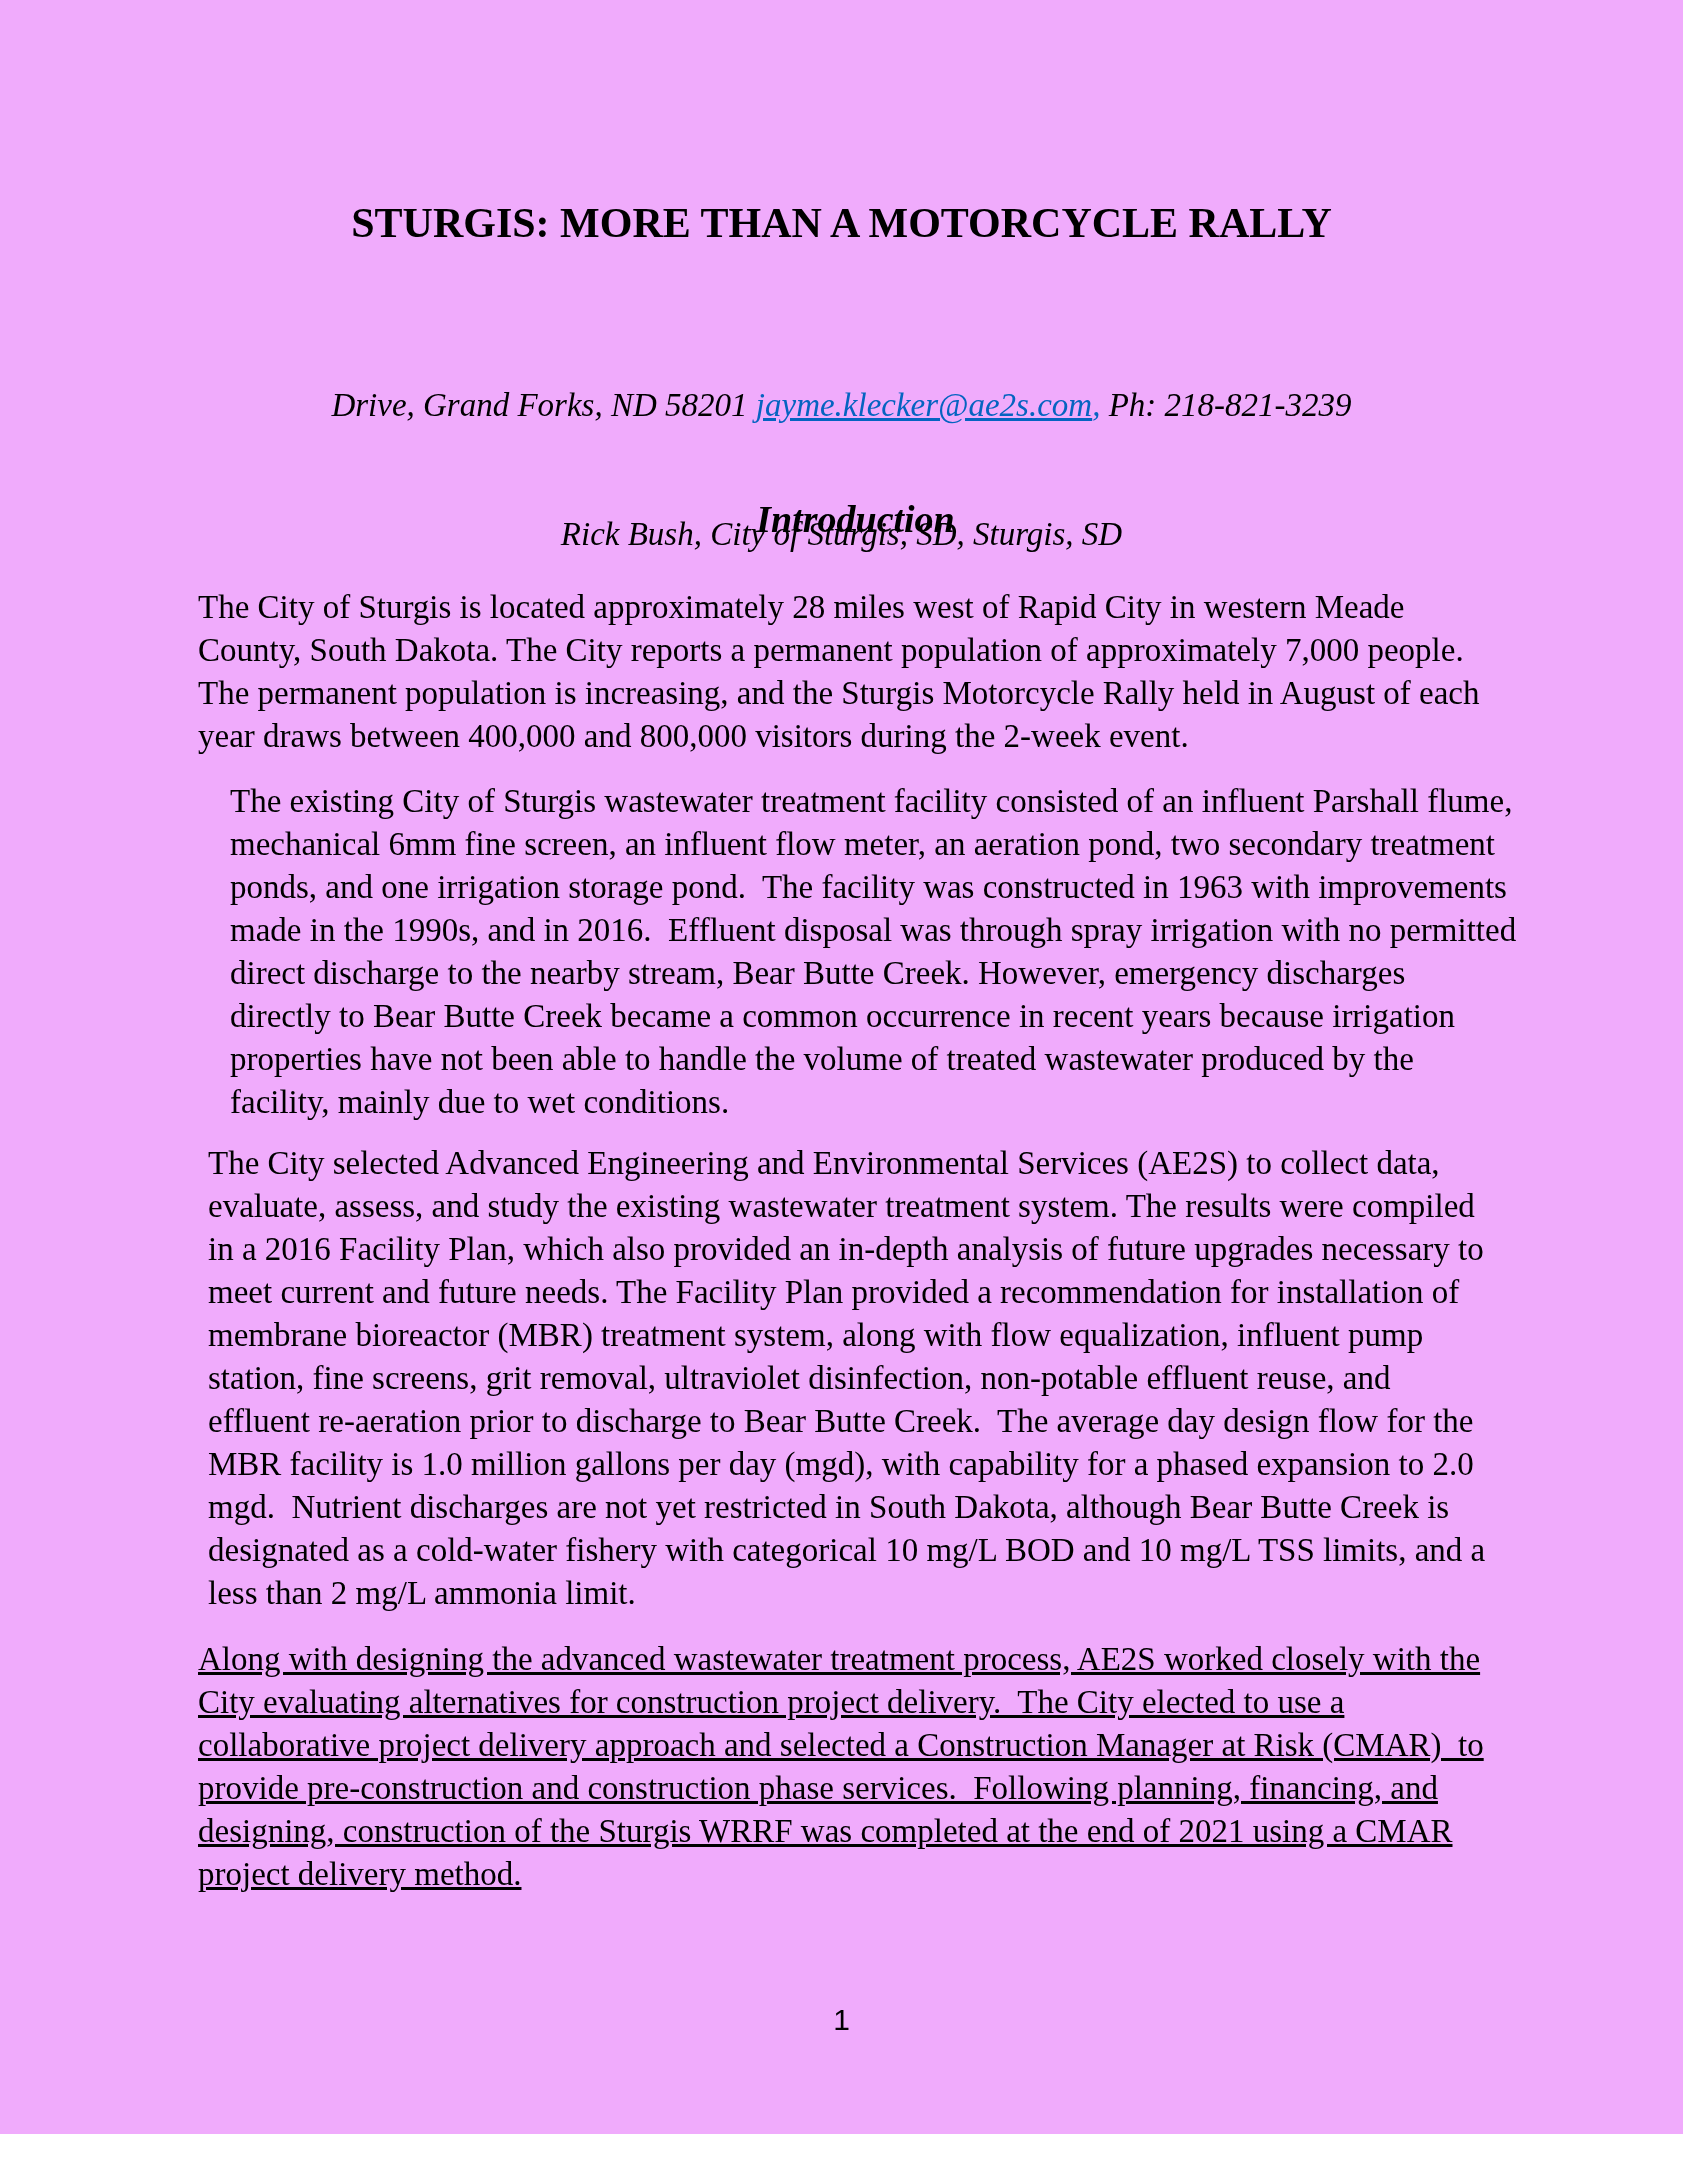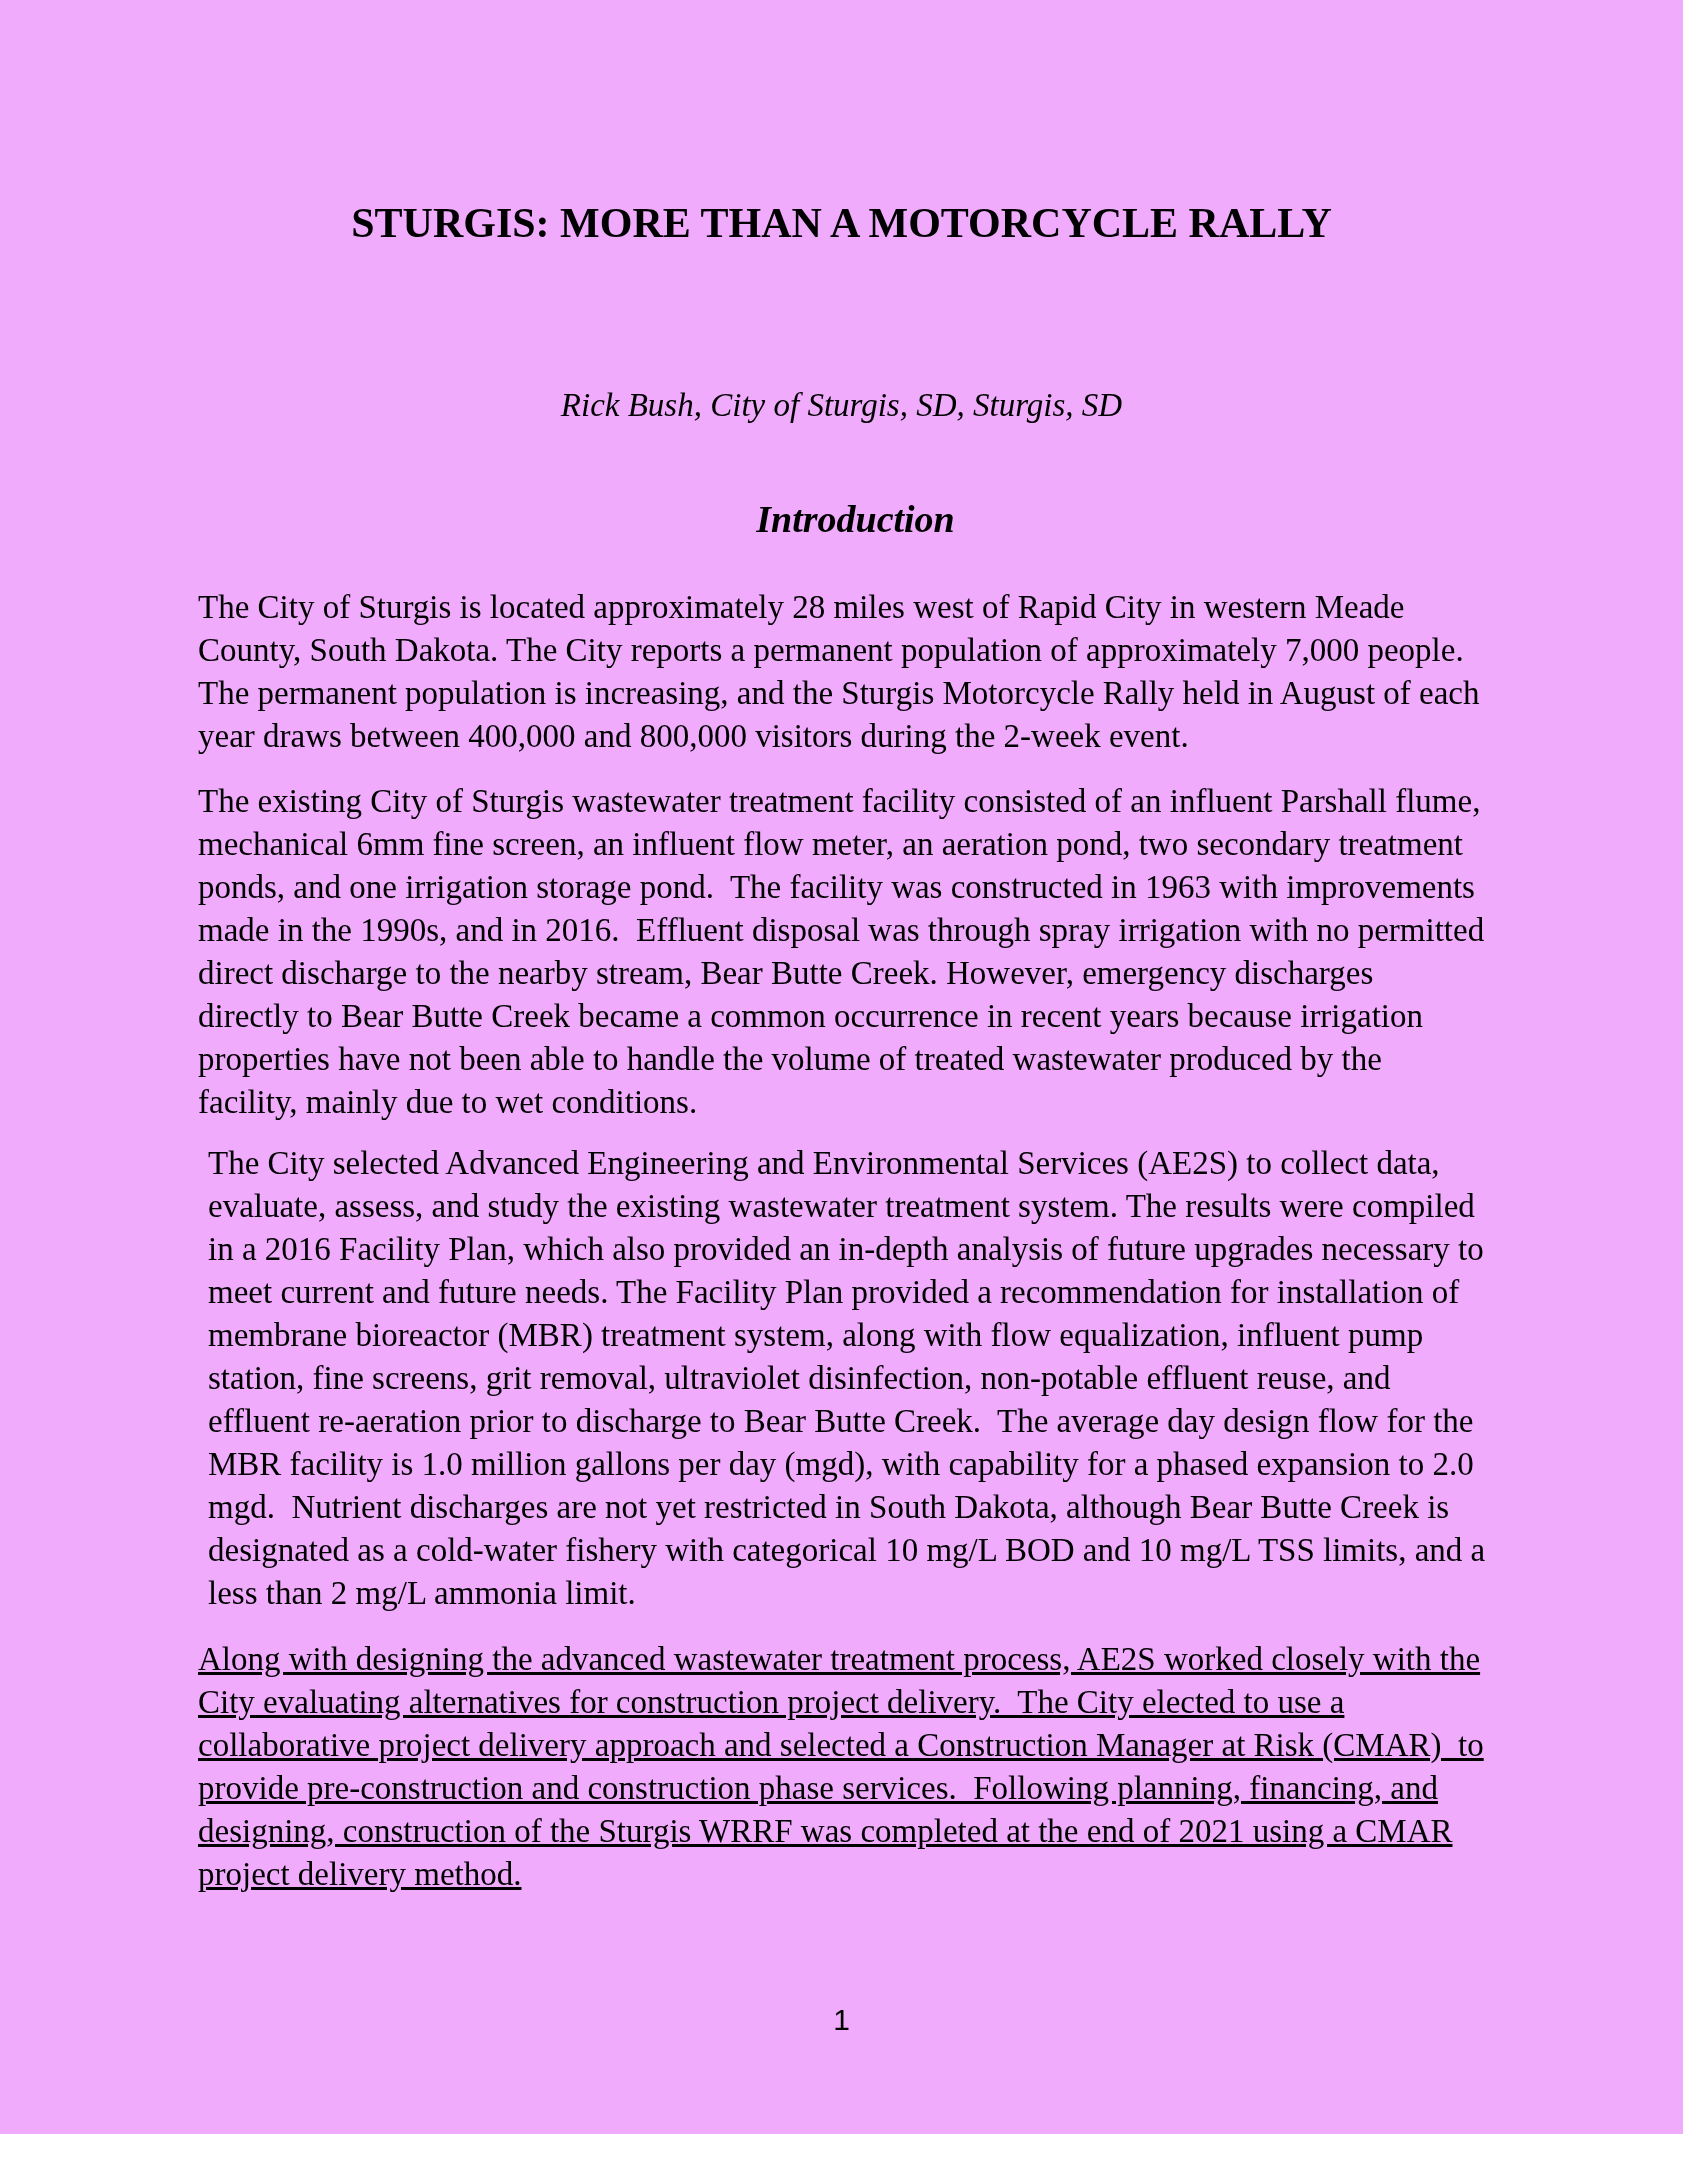--- a/index.html
+++ b/index.html
@@ -56,21 +56,21 @@
   .body-para {
     position: absolute;
     left: 198px;
     margin: 0;
     font-size: 33px;
     line-height: 43px;
     white-space: pre;
     text-align: left;
   }
   .p1 { top: 586px; }
-  .p2 { top: 780px; }
+  .p2 { top: 780px; margin-left: 32px; }
   .p3 { top: 1142px; margin-left: 10px; }
   .p4 { top: 1638px; text-decoration: underline; }
   .email-link {
     color: #0563C1;
     text-decoration: underline;
     text-decoration-color: #0563C1;
   }
   .link-blue {
     color: #0563C1;
     text-decoration: none;
@@ -87,20 +87,21 @@
   }
 </style>
 </head>
 <body>
 
 <div class="page">
 
   <h1 class="title">STURGIS: MORE THAN A MOTORCYCLE RALLY</h1>
 
   <div class="authors">
+    <div><span>Drive, Grand Forks, ND 58201 </span><a class="email-link" href="#">jayme.klecker@ae2s.com</a><span class="link-blue">,</span><span> Ph: 218-821-3239</span></div>
     <div>Rick Bush, City of Sturgis, SD, Sturgis, SD</div>
   </div>
 
   <h2 class="section-heading">Introduction</h2>
 
   <p class="body-para p1">The City of Sturgis is located approximately 28 miles west of Rapid City in western Meade
 County, South Dakota. The City reports a permanent population of approximately 7,000 people.
 The permanent population is increasing, and the Sturgis Motorcycle Rally held in August of each
 year draws between 400,000 and 800,000 visitors during the 2-week event.</p>
 

